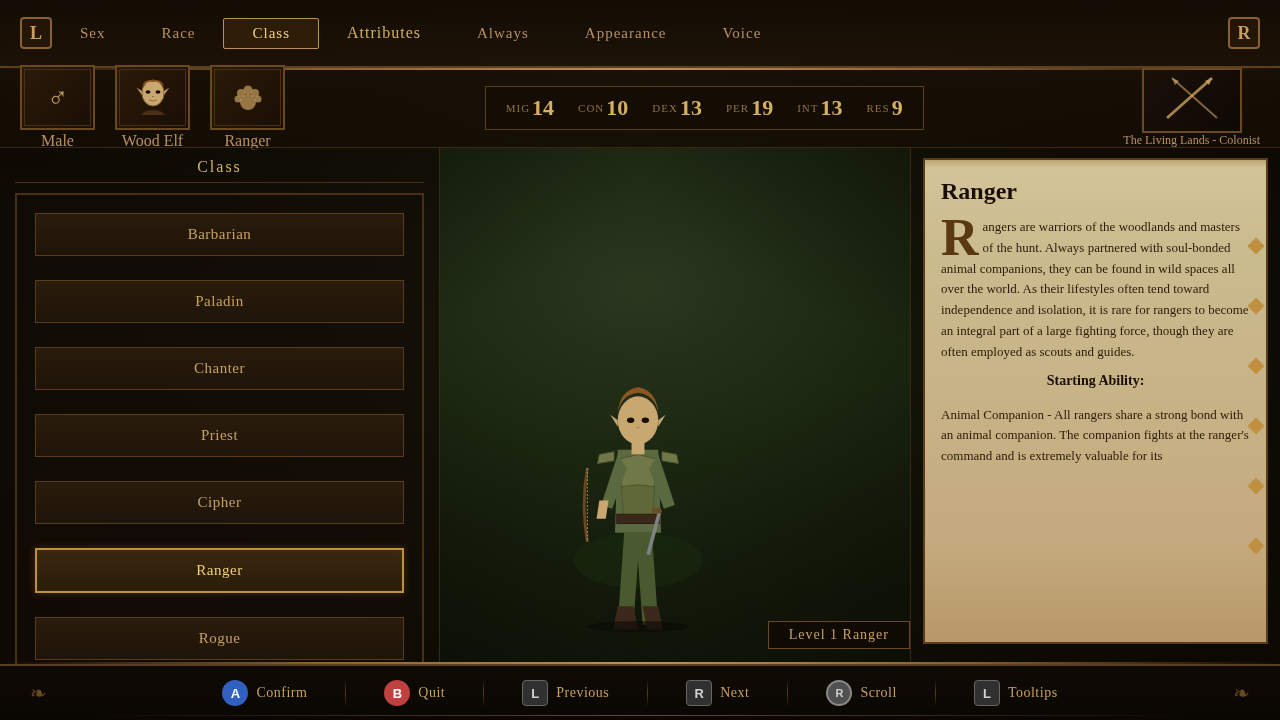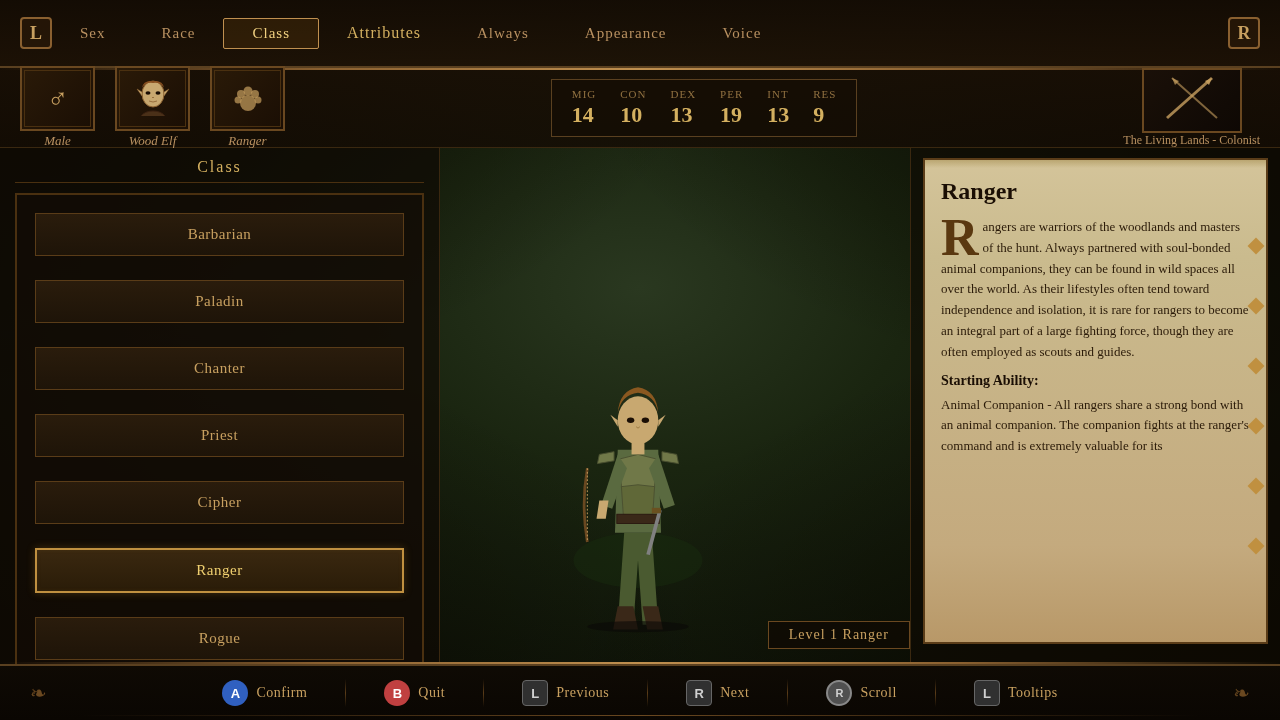--- a/index.html
+++ b/index.html
@@ -138,24 +138,23 @@
       border: 1px solid #4a3010;
     }
 
     .portrait-icon {
       font-size: 28px;
       color: #c8a060;
     }
 
     .char-label {
       text-align: center;
-      font-size: 13px;
+      font-size: 16px;
       color: #b89060;
       margin-top: 2px;
-      font-style: italic;
     }
 
     .portrait-group {
       display: flex;
       flex-direction: column;
       align-items: center;
     }
 
     
     .attributes-panel {
@@ -169,21 +168,22 @@
       border: 1px solid #5a4020;
       background: rgba(20,12,4,0.6);
       padding: 8px 20px;
       display: flex;
       gap: 24px;
       align-items: center;
     }
 
     .attr-item {
       display: flex;
-      flex-direction: column;
+      flex-direction: row;
+      align-items: center;
       gap: 2px;
     }
 
     .attr-label {
       font-size: 11px;
       color: #907040;
       letter-spacing: 1px;
     }
 
     .attr-value {
@@ -360,21 +360,22 @@
       font-size: 13px;
       color: #2a1a08;
       line-height: 1.6;
       margin-bottom: 10px;
     }
 
     .desc-section-title {
       font-size: 14px;
       color: #1a0e04;
       font-weight: bold;
-      margin-bottom: 6px;
+      margin-bottom: 16px;
+      text-align: center;
     }
 
     
     .drop-cap {
       float: left;
       font-size: 52px;
       line-height: 0.8;
       margin-right: 4px;
       color: #5a3810;
       font-weight: bold;

